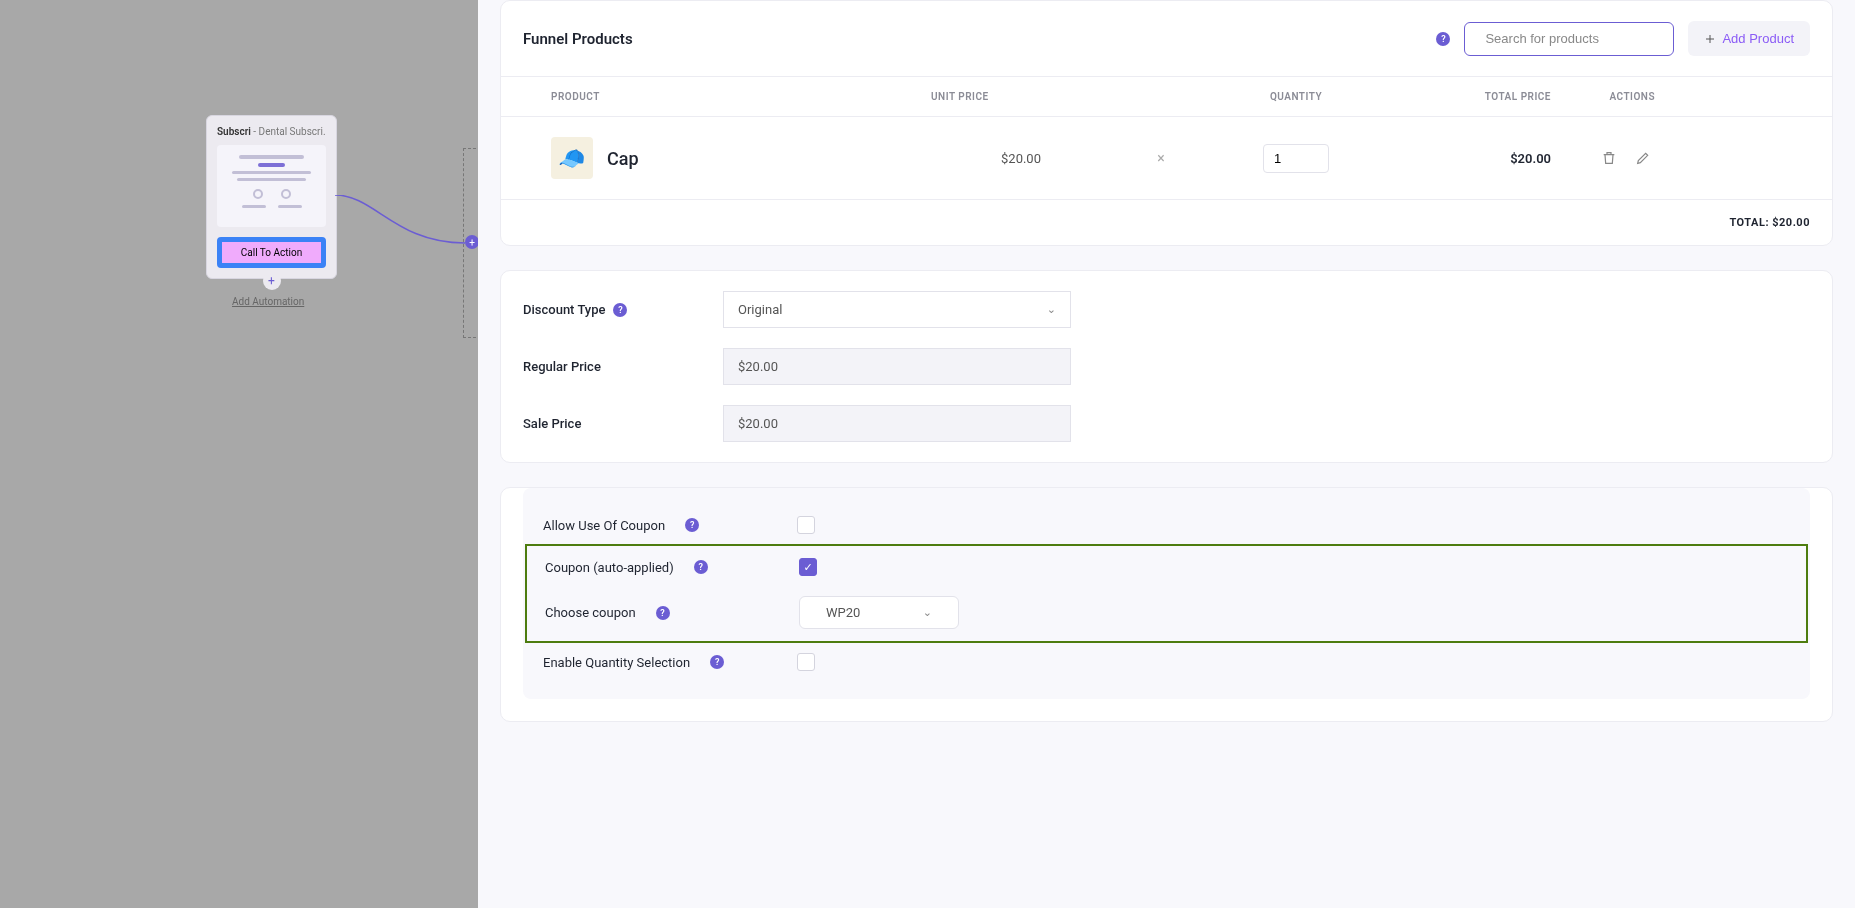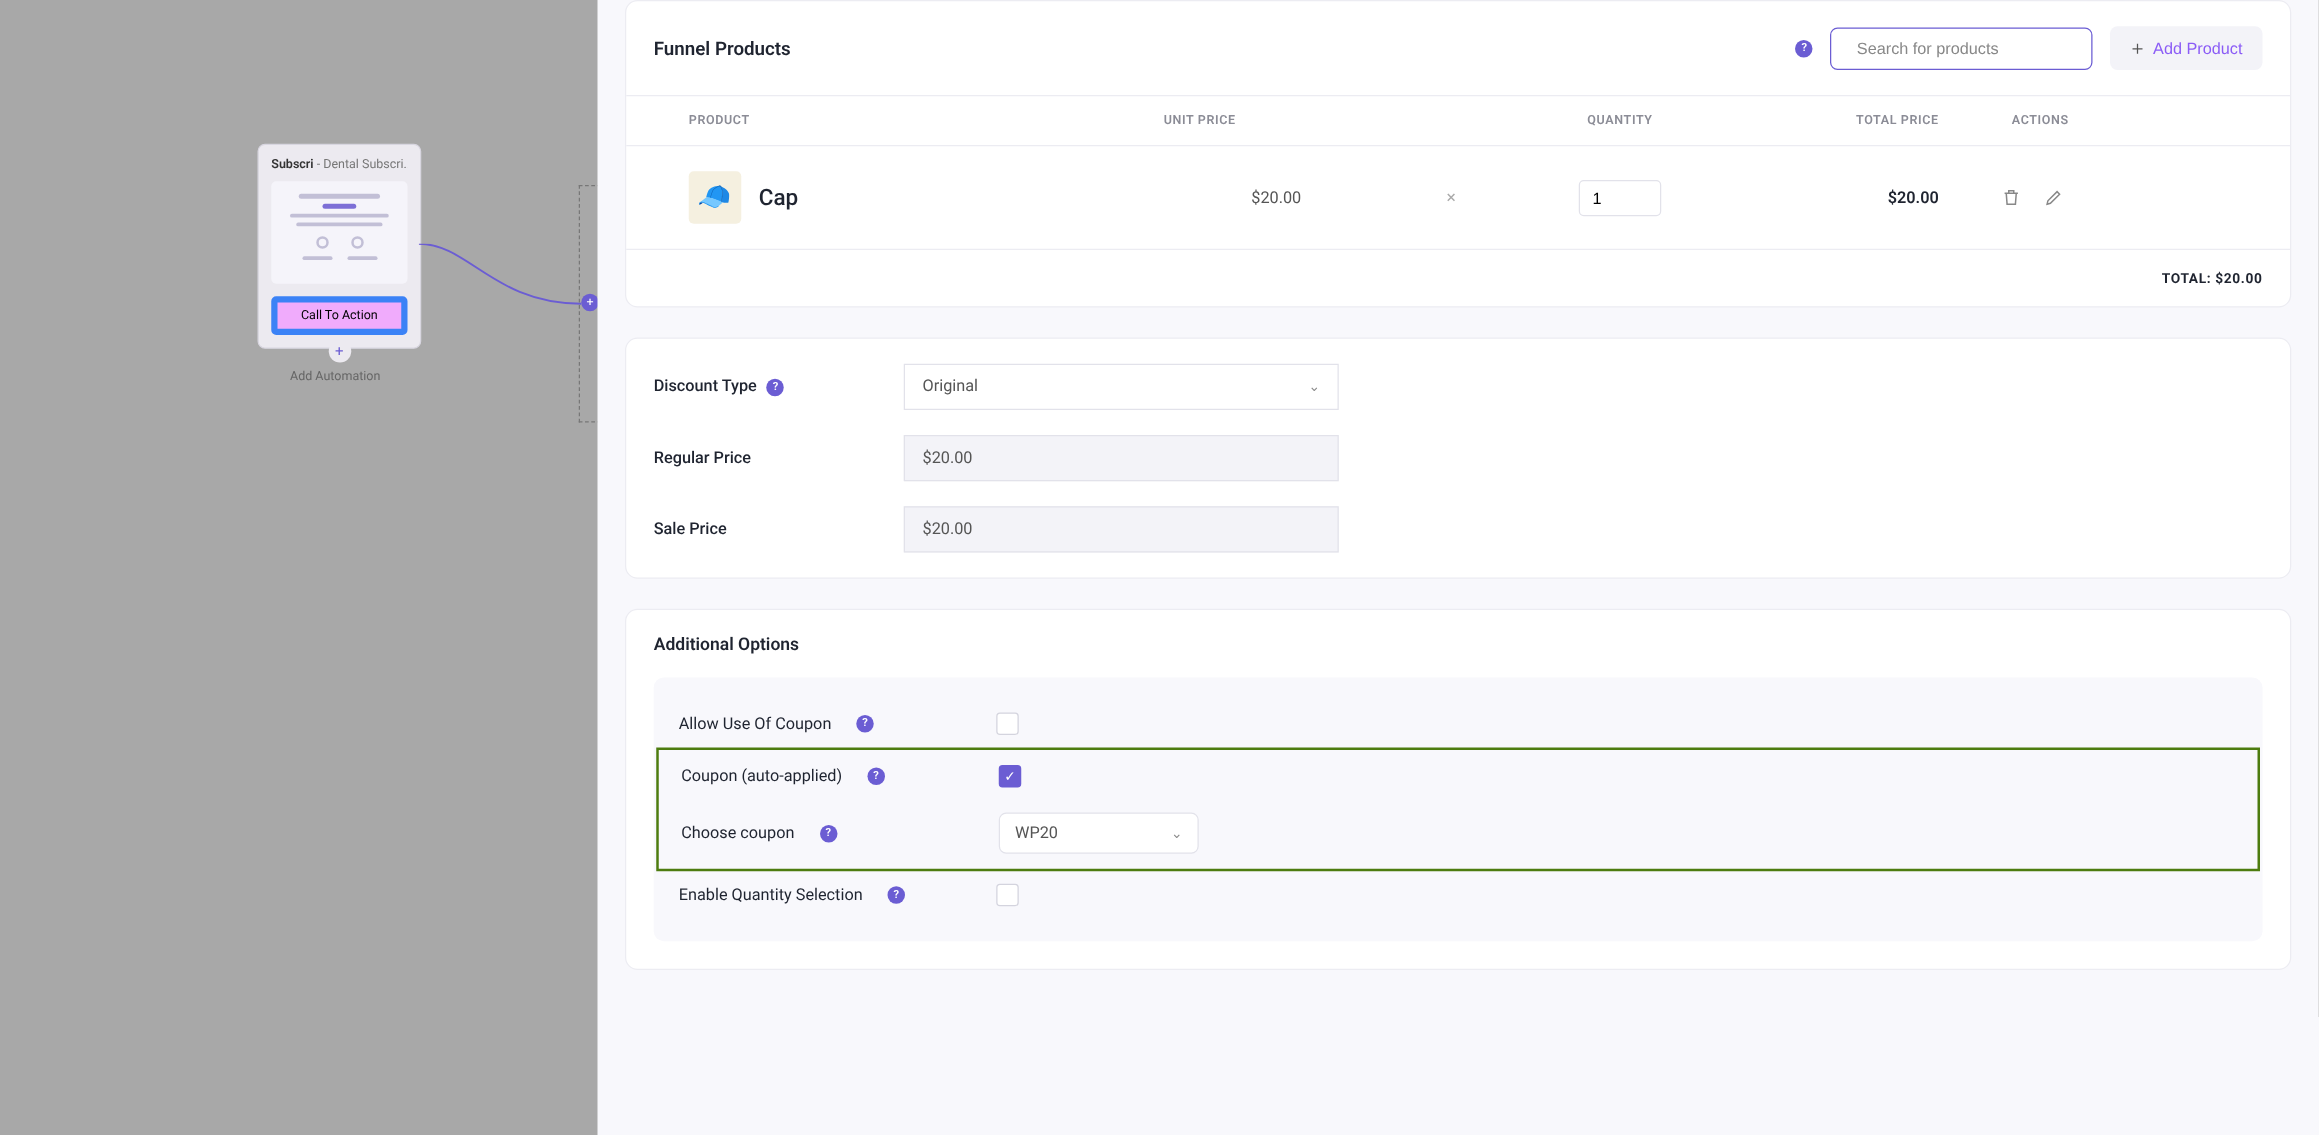--- a/index.html
+++ b/index.html
@@ -90,20 +90,21 @@
       color: #6b5dd3;
       cursor: pointer;
     }
     .add-automation {
       position: absolute;
       left: 232px;
       top: 296px;
       font-size: 10px;
       color: #666;
       cursor: pointer;
+      text-decoration: underline;
     }
     
     
     .connector-svg {
       position: absolute;
       left: 335px;
       top: 195px;
       pointer-events: none;
     }
     .dashed-box {
@@ -338,21 +339,21 @@
     }
     .checkbox.checked { background: #6b5dd3; border-color: #6b5dd3; color: #fff; font-size: 11px; }
     .highlight-box {
       border: 2px solid #4d7c0f;
       border-radius: 0;
       margin: 0 -18px;
       padding: 2px 18px;
     }
     .coupon-select {
       width: 160px;
-      padding: 8px 12px;
+      padding: 8px 26px;
       border: 1px solid #e2e2ea;
       border-radius: 6px;
       background: #fff;
       font-size: 13px;
       color: #555;
       display: flex;
       justify-content: space-between;
       align-items: center;
       cursor: pointer;
     }
@@ -472,21 +473,20 @@
         <div class="form-input disabled">$20.00</div>
       </div>
       <div class="form-row">
         <div class="form-label">Sale Price</div>
         <div class="form-input disabled">$20.00</div>
       </div>
     </div>
   </div>
 
   <div class="card">
-    <div class="section-title">Additional Options</div>
     <div class="options-box">
       <div class="opt-row">
         <div class="opt-label">
           <span>Allow Use Of Coupon</span>
           <span class="help-icon">?</span>
         </div>
         <div class="checkbox"></div>
       </div>
 
       <div class="highlight-box">

